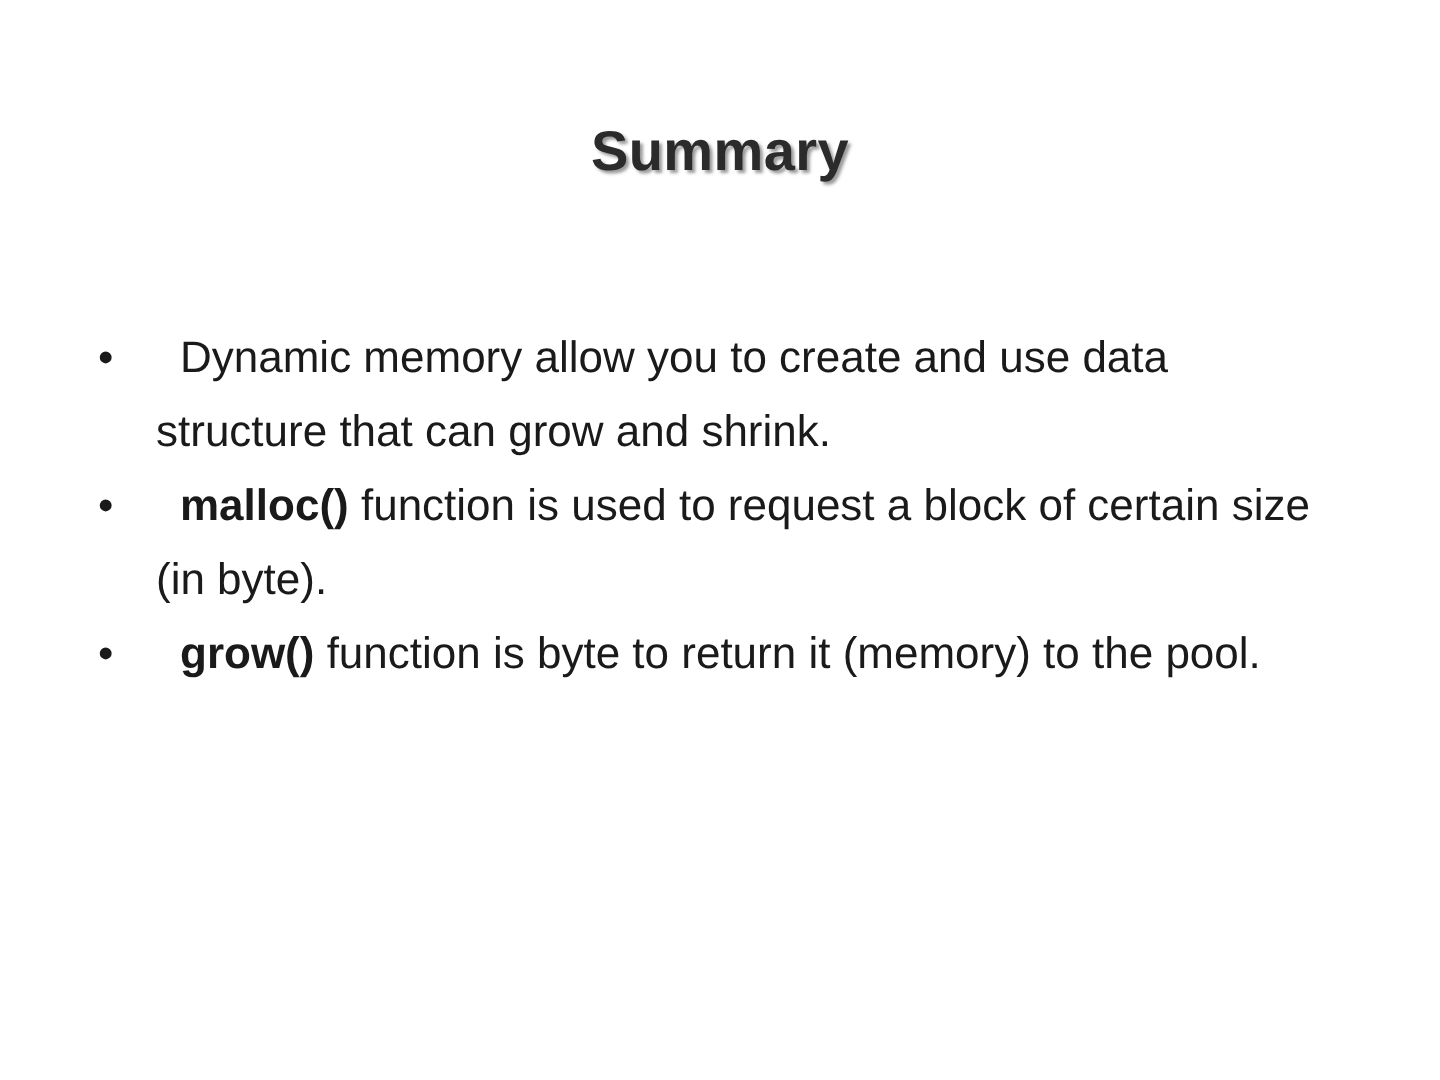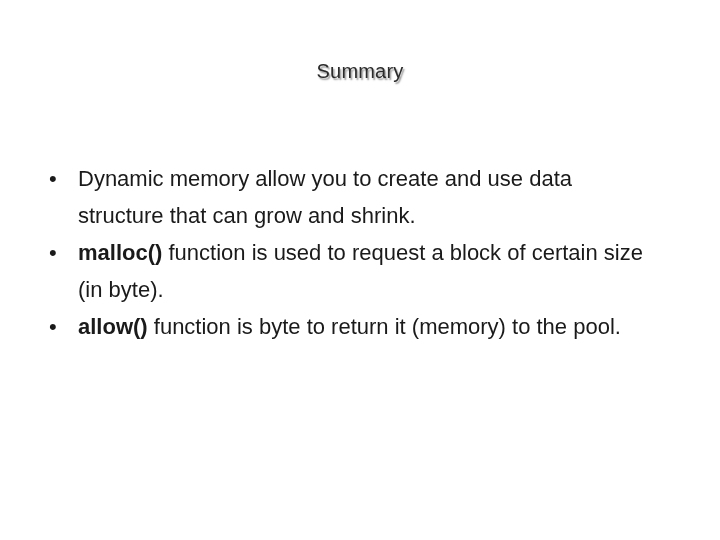--- a/index.html
+++ b/index.html
@@ -19,22 +19,22 @@
     height: 540px;
     background: #ffffff;
     box-sizing: border-box;
   }
   .slide-title {
     position: absolute;
     top: 60px;
     left: 0;
     width: 720px;
     text-align: center;
-    font-size: 20px;
-    font-weight: 400;
+    font-size: 28px;
+    font-weight: 700;
     color: #2b2b2b;
     letter-spacing: 0.2px;
     text-shadow: 1.5px 1.5px 1.6px rgba(120,120,120,0.75);
     white-space: nowrap;
   }
   .body-block {
     position: absolute;
     top: 160px;
     left: 40px;
     width: 620px;
@@ -56,20 +56,21 @@
     line-height: 37px;
     font-size: 22px;
     color: #1a1a1a;
     text-align: left;
   }
   .bullet-text {
     display: block;
   }
   .bold-token {
     font-weight: bold;
+    margin-left: 12px;
   }
 </style>
 </head>
 <body>
 
 <div class="slide">
 
   <div class="slide-title">Summary</div>
 
   <div class="body-block">
@@ -79,17 +80,17 @@
       <span class="bullet-text"><span class="bold-token"></span><span>Dynamic memory allow you to create and use data structure that can grow and shrink.</span></span>
     </div>
 
     <div class="bullet-item">
       <span class="bullet-marker">•</span>
       <span class="bullet-text"><span class="bold-token">malloc()</span><span> function is used to request a block of certain size (in byte).</span></span>
     </div>
 
     <div class="bullet-item">
       <span class="bullet-marker">•</span>
-      <span class="bullet-text"><span class="bold-token">allow()</span><span> function is byte to return it (memory) to the pool.</span></span>
+      <span class="bullet-text"><span class="bold-token">grow()</span><span> function is byte to return it (memory) to the pool.</span></span>
     </div>
 
   </div>
 </div>
 
 </body></html>

